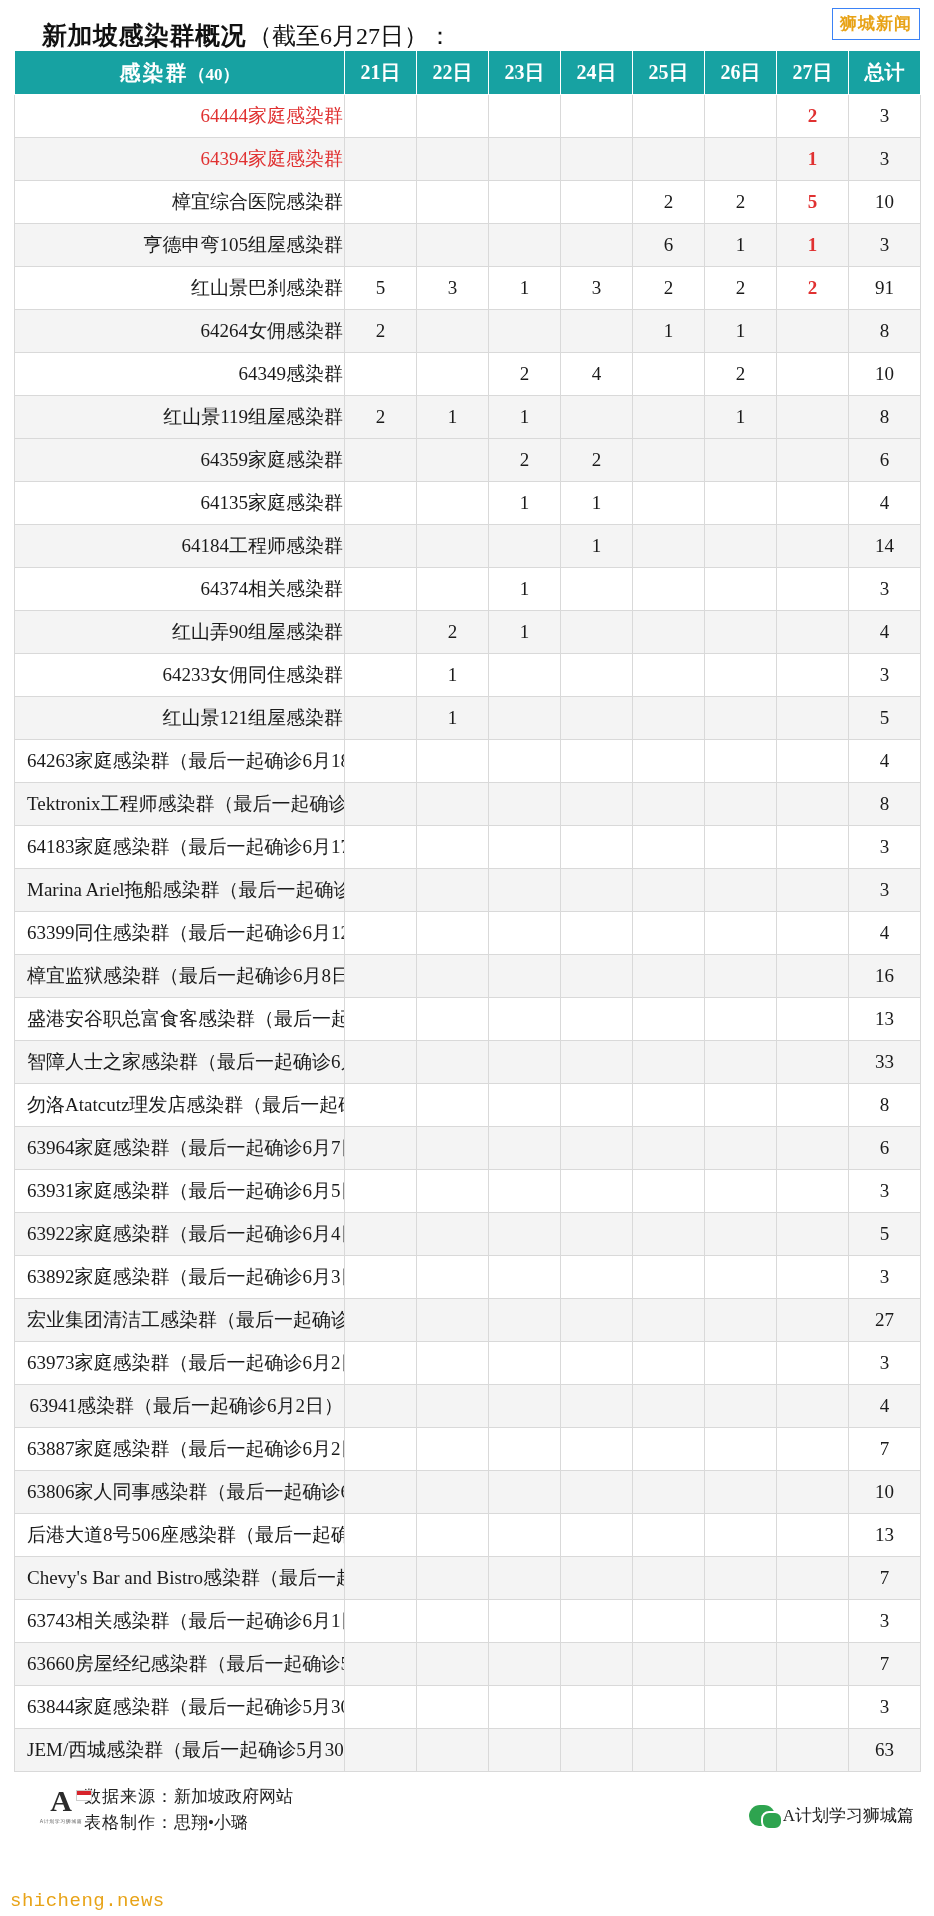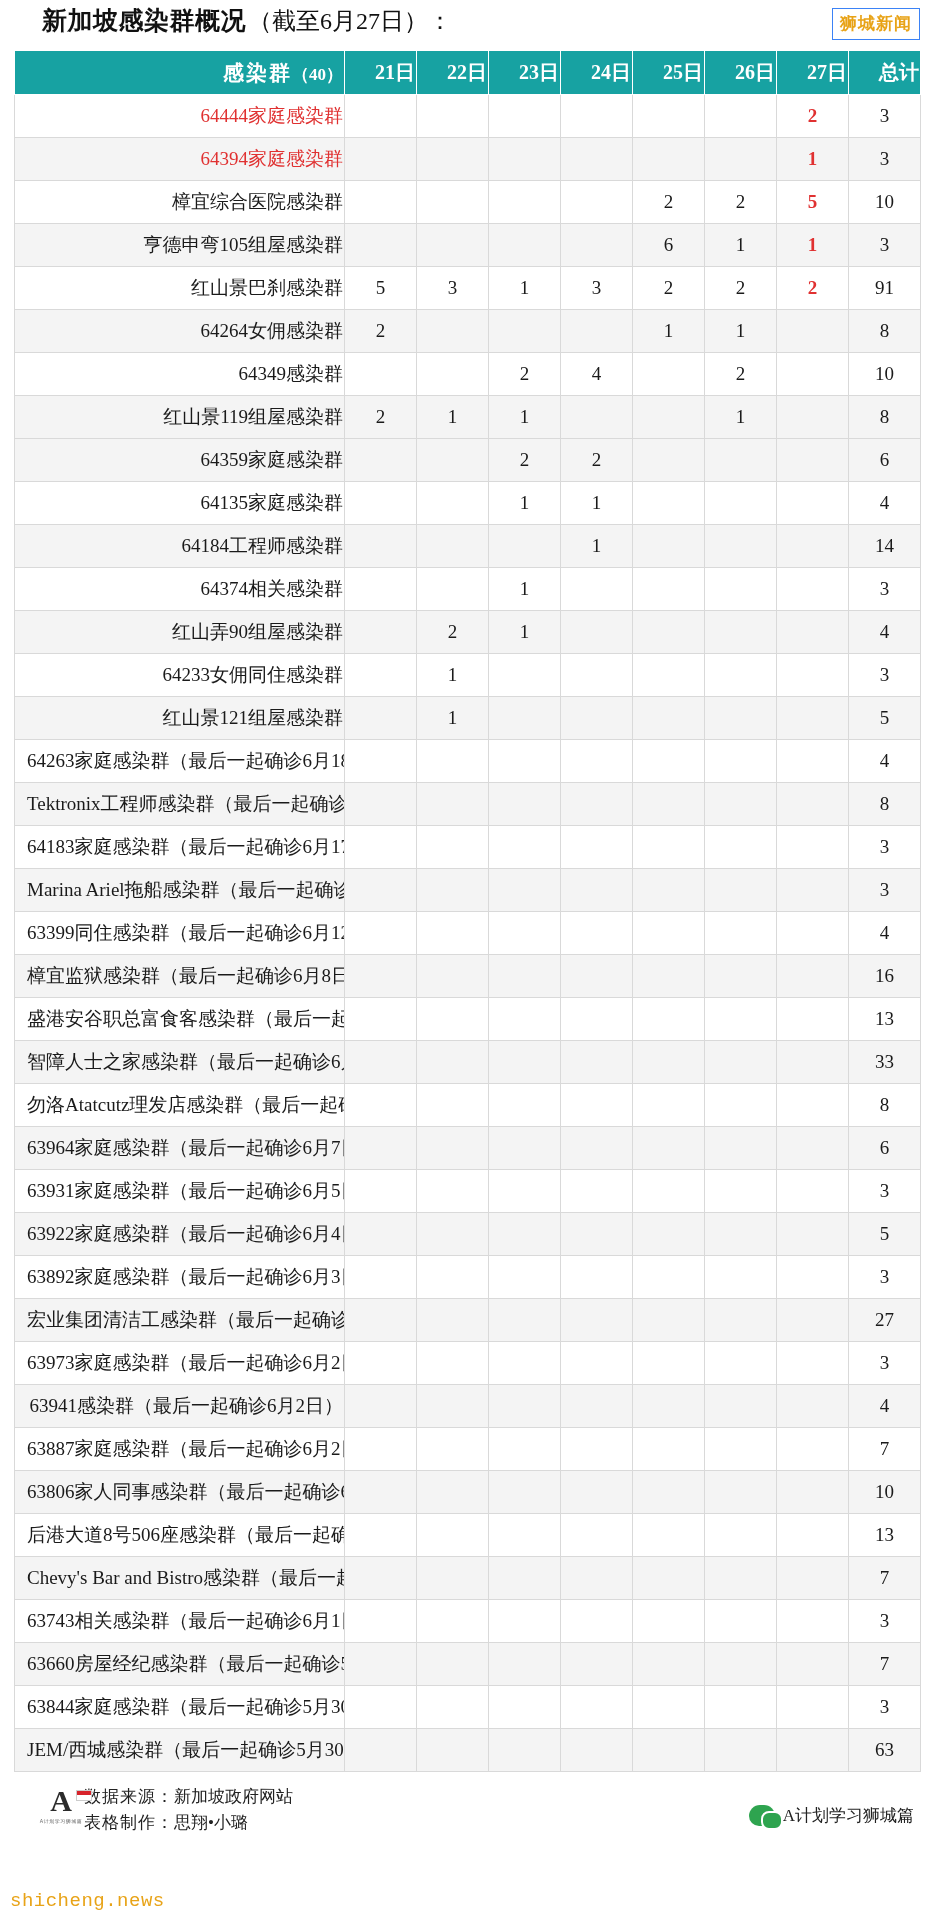--- a/index.html
+++ b/index.html
@@ -17,21 +17,21 @@
     padding: 0 14px;
   }
   
   .top-bar {
     position: relative;
     height: 46px;
   }
   .title-row {
     display: flex;
     align-items: baseline;
-    padding-top: 4px;
+    padding-top: 19px;
     padding-left: 28px;
   }
   .main-title {
     font-family: "Liberation Serif", serif;
     font-size: 25px;
     font-weight: bold;
     color: #111111;
     letter-spacing: 0.5px;
   }
   .sub-title {
@@ -61,21 +61,21 @@
     margin-top: 4px;
   }
   table.clusters thead th {
     background: #17a2a2;
     color: #ffffff;
     font-family: "Liberation Serif", serif;
     font-weight: bold;
     font-size: 20px;
     height: 44px;
     border: 1px solid #ffffff;
-    text-align: right;
+    text-align: center;
     vertical-align: middle;
   }
   table.clusters thead th.name-col {
     font-size: 21px;
     letter-spacing: 2px;
   }
   table.clusters thead th .count-suffix {
     font-size: 17px;
     letter-spacing: 0;
   }

